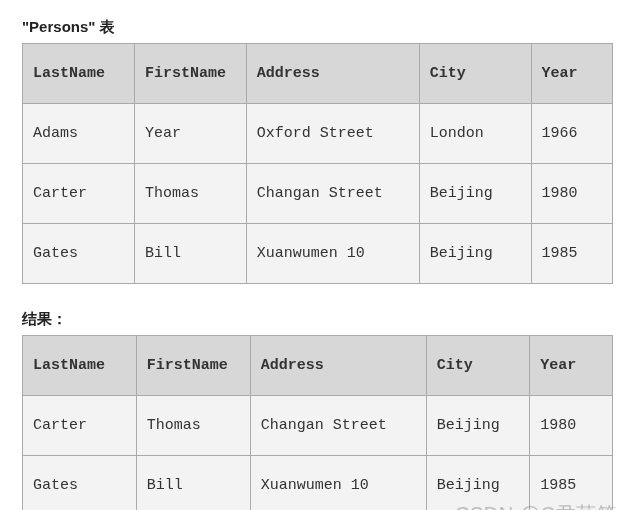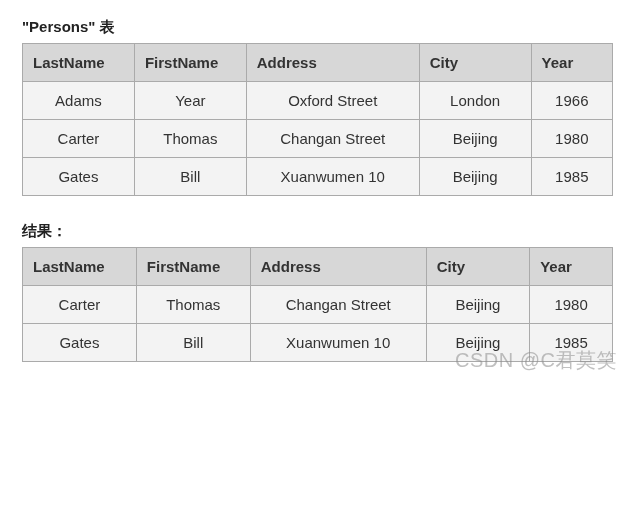--- a/index.html
+++ b/index.html
@@ -19,31 +19,31 @@
     margin: 0 0 6px 0;
     color: #222;
   }
   table {
     border-collapse: collapse;
     width: 100%;
     table-layout: fixed;
   }
   th, td {
     border: 1px solid #aaa;
-    padding: 10px 10px;
+    padding: 21px 10px;
     text-align: left;
     font-size: 15px;
+    font-family: Liberation Mono, monospace;
   }
   th {
     background: #d7d7d7;
     font-weight: bold;
   }
   td {
     background: #f3f3f3;
-    text-align: center;
   }
   .gap {
     height: 26px;
   }
   .watermark {
     position: absolute;
     right: 18px;
     bottom: 6px;
     font-size: 20px;
     color: rgba(140,140,140,0.55);

